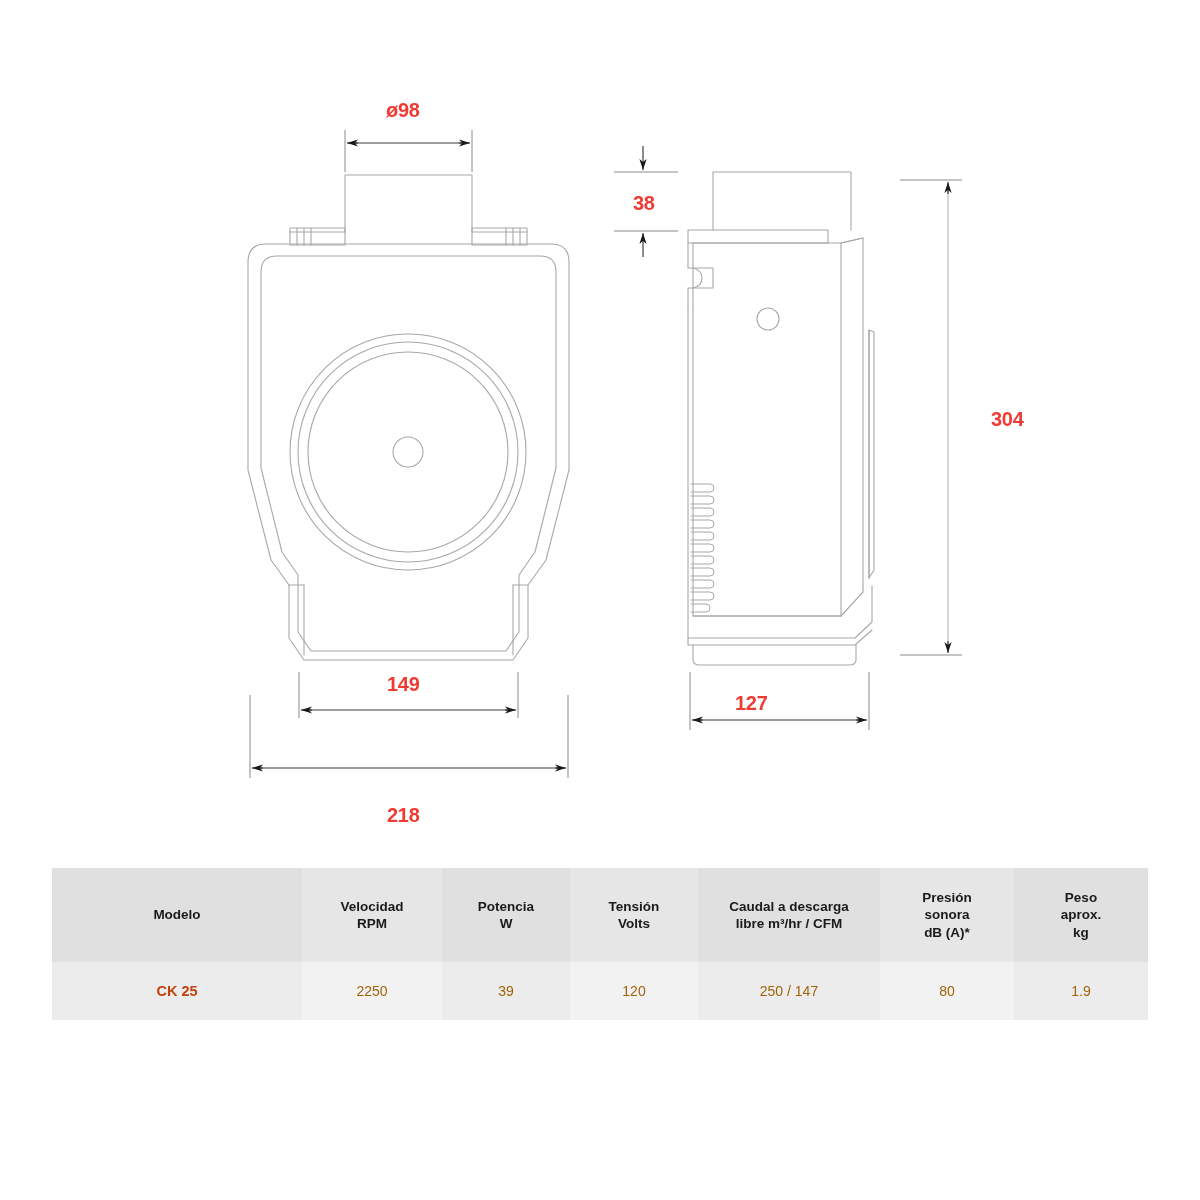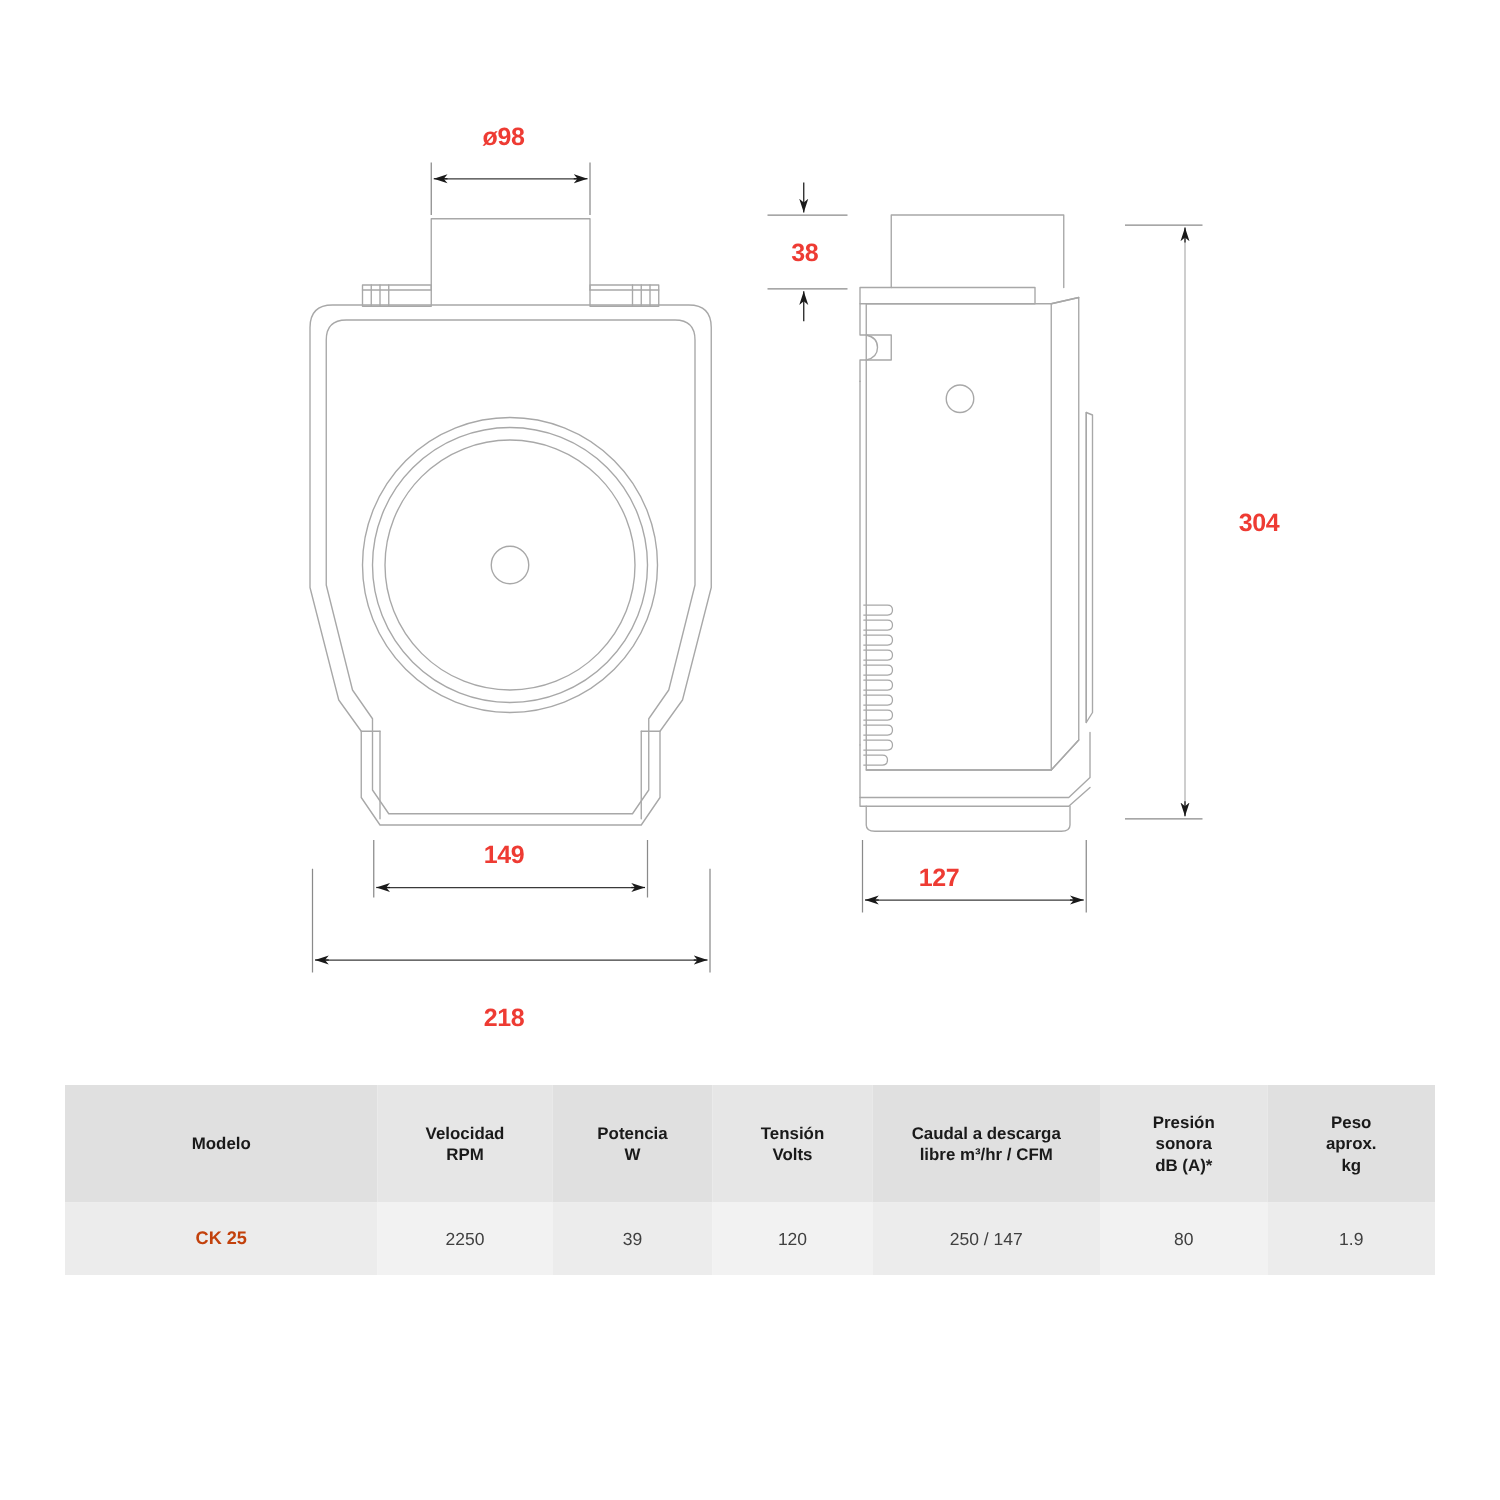--- a/index.html
+++ b/index.html
@@ -58,21 +58,21 @@
     font-weight: bold;
     line-height: 1.28;
     padding: 0 4px;
   }
   #spec-table thead th.alt {
     background: #e6e6e6;
   }
   #spec-table tbody td {
     height: 58px;
     background: #ececec;
-    color: #404040;
+    color: #a16207;
     font-size: 14px;
     font-weight: normal;
     padding: 0 4px;
   }
   #spec-table tbody td.alt {
     background: #f2f2f2;
   }
   #spec-table tbody td.model-cell {
     color: #c2410c;
     font-weight: bold;

